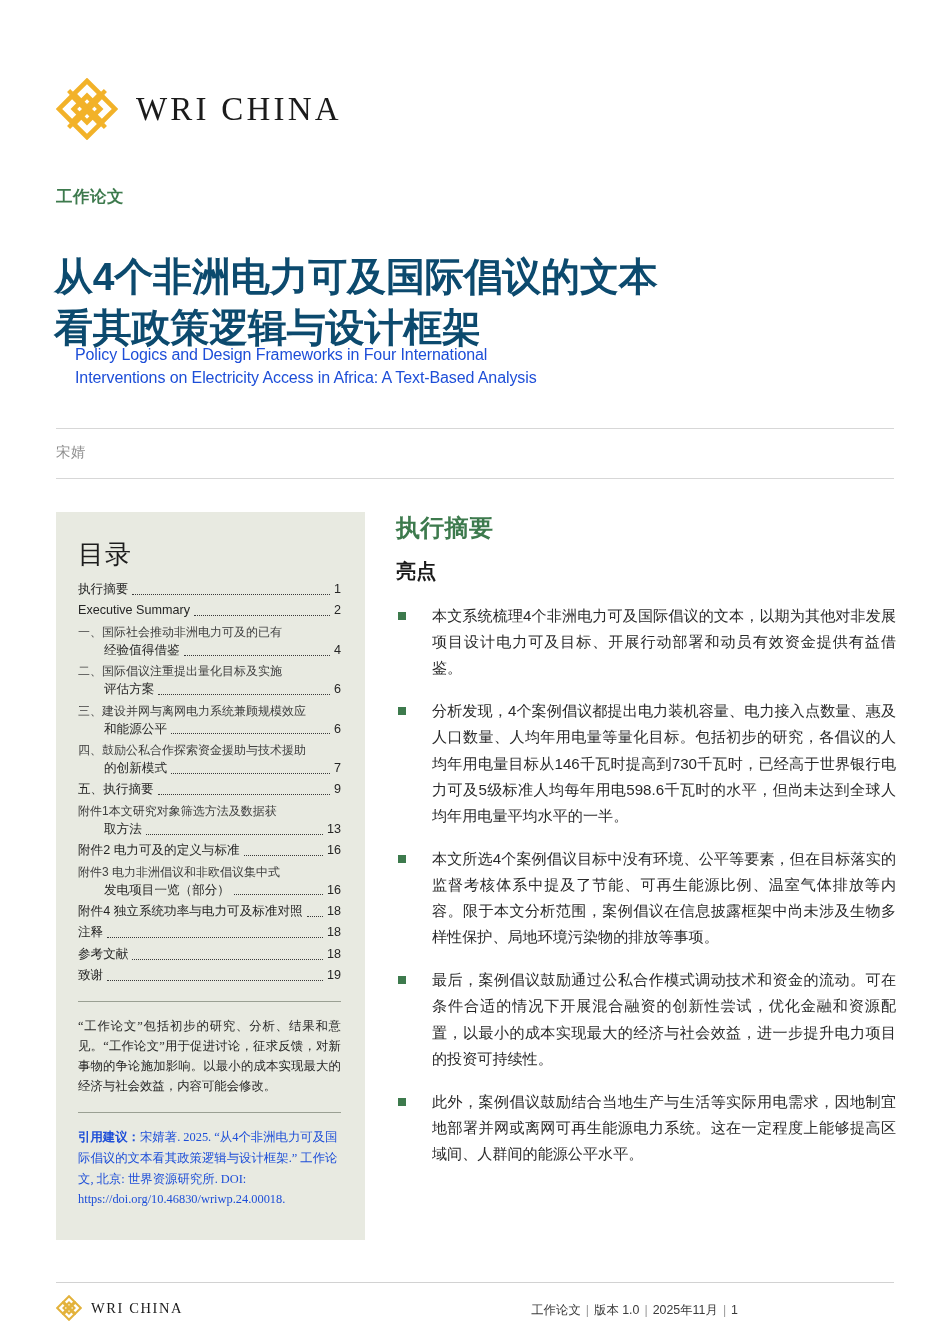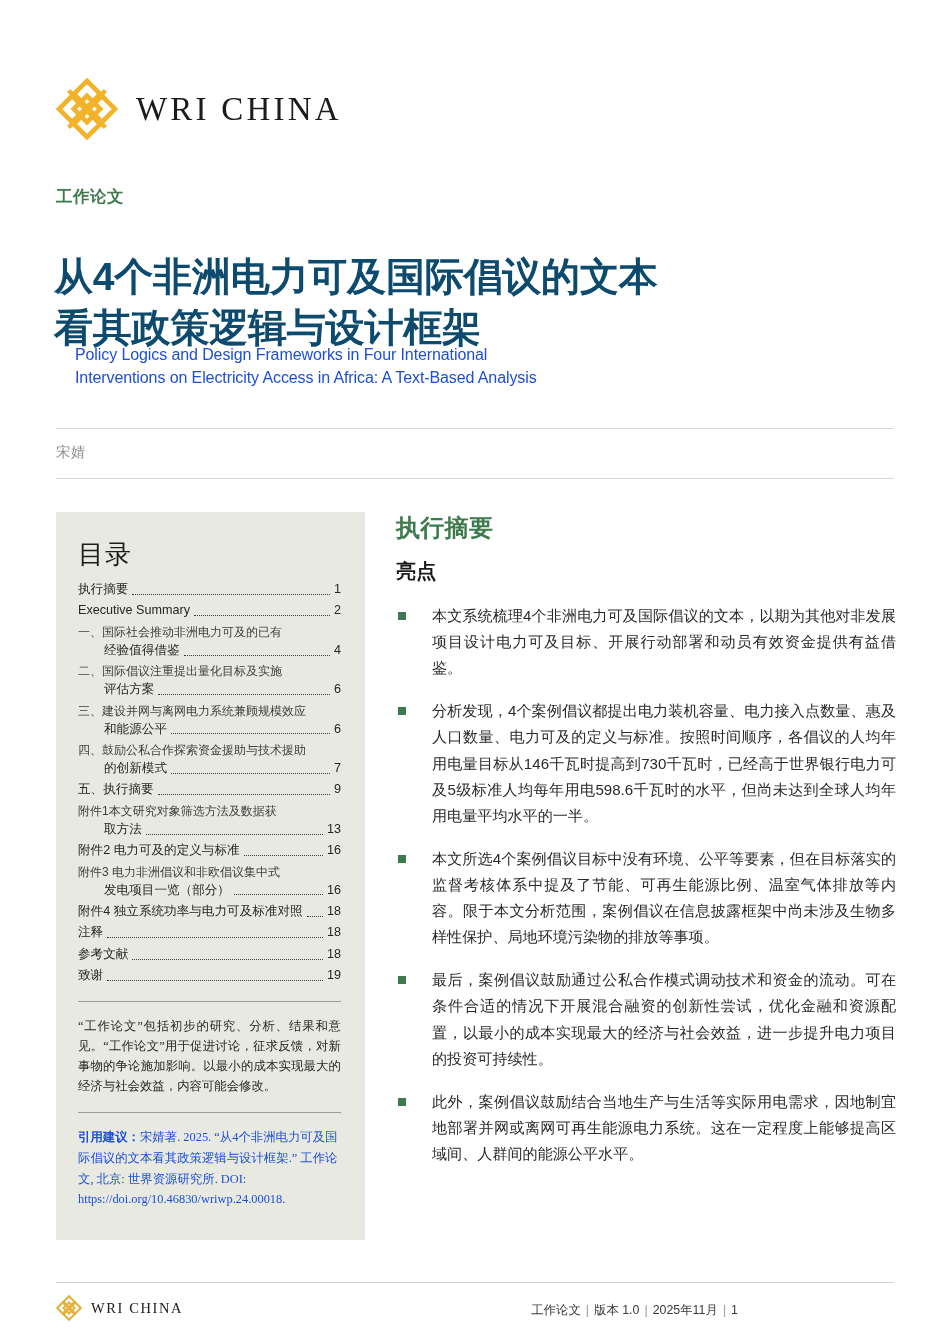--- a/index.html
+++ b/index.html
@@ -367,21 +367,21 @@
       <div class="toc-sep"></div>
       <div class="toc-cite"><b>引用建议：</b><span>宋婧著. 2025. “从4个非洲电力可及国际倡议的文本看其政策逻辑与设计框架.” 工作论文, 北京: 世界资源研究所. DOI: https://doi.org/10.46830/wriwp.24.00018.</span></div>
     </div>
   </aside>
 
   <section class="exec">
     <h2 class="exec-h1">执行摘要</h2>
     <h3 class="exec-h2">亮点</h3>
     <ul class="bullets" id="bullet-list">
         <li class="bullet"><span class="sq"></span><span>本文系统梳理4个非洲电力可及国际倡议的文本，以期为其他对非发展项目设计电力可及目标、开展行动部署和动员有效资金提供有益借鉴。</span></li>
-        <li class="bullet"><span class="sq"></span><span>分析发现，4个案例倡议都提出电力装机容量、电力接入点数量、惠及人口数量、电力可及的定义与标准。按照时间顺序，各倡议的人均年用电量目标从146千瓦时提高到730千瓦时，已经高于世界银行电力可及5级标准人均每年用电598.6千瓦时的水平，但尚未达到全球人均年用电量平均水平的一半。</span></li>
+        <li class="bullet"><span class="sq"></span><span>分析发现，4个案例倡议都提出电力装机容量、电力接入点数量、惠及人口数量、人均年用电量等量化目标。包括初步的研究，各倡议的人均年用电量目标从146千瓦时提高到730千瓦时，已经高于世界银行电力可及5级标准人均每年用电598.6千瓦时的水平，但尚未达到全球人均年用电量平均水平的一半。</span></li>
         <li class="bullet"><span class="sq"></span><span>本文所选4个案例倡议目标中没有环境、公平等要素，但在目标落实的监督考核体系中提及了节能、可再生能源比例、温室气体排放等内容。限于本文分析范围，案例倡议在信息披露框架中尚未涉及生物多样性保护、局地环境污染物的排放等事项。</span></li>
         <li class="bullet"><span class="sq"></span><span>最后，案例倡议鼓励通过公私合作模式调动技术和资金的流动。可在条件合适的情况下开展混合融资的创新性尝试，优化金融和资源配置，以最小的成本实现最大的经济与社会效益，进一步提升电力项目的投资可持续性。</span></li>
         <li class="bullet"><span class="sq"></span><span>此外，案例倡议鼓励结合当地生产与生活等实际用电需求，因地制宜地部署并网或离网可再生能源电力系统。这在一定程度上能够提高区域间、人群间的能源公平水平。</span></li>
       </ul>
   </section>
 
   <div class="footer-rule"></div>
   <div class="footer-logo">
     <svg class="footer-knot" viewBox="0 0 100 100">
       <g transform="rotate(45 50 50)" fill="none" stroke="#E3B23C" stroke-width="8">

